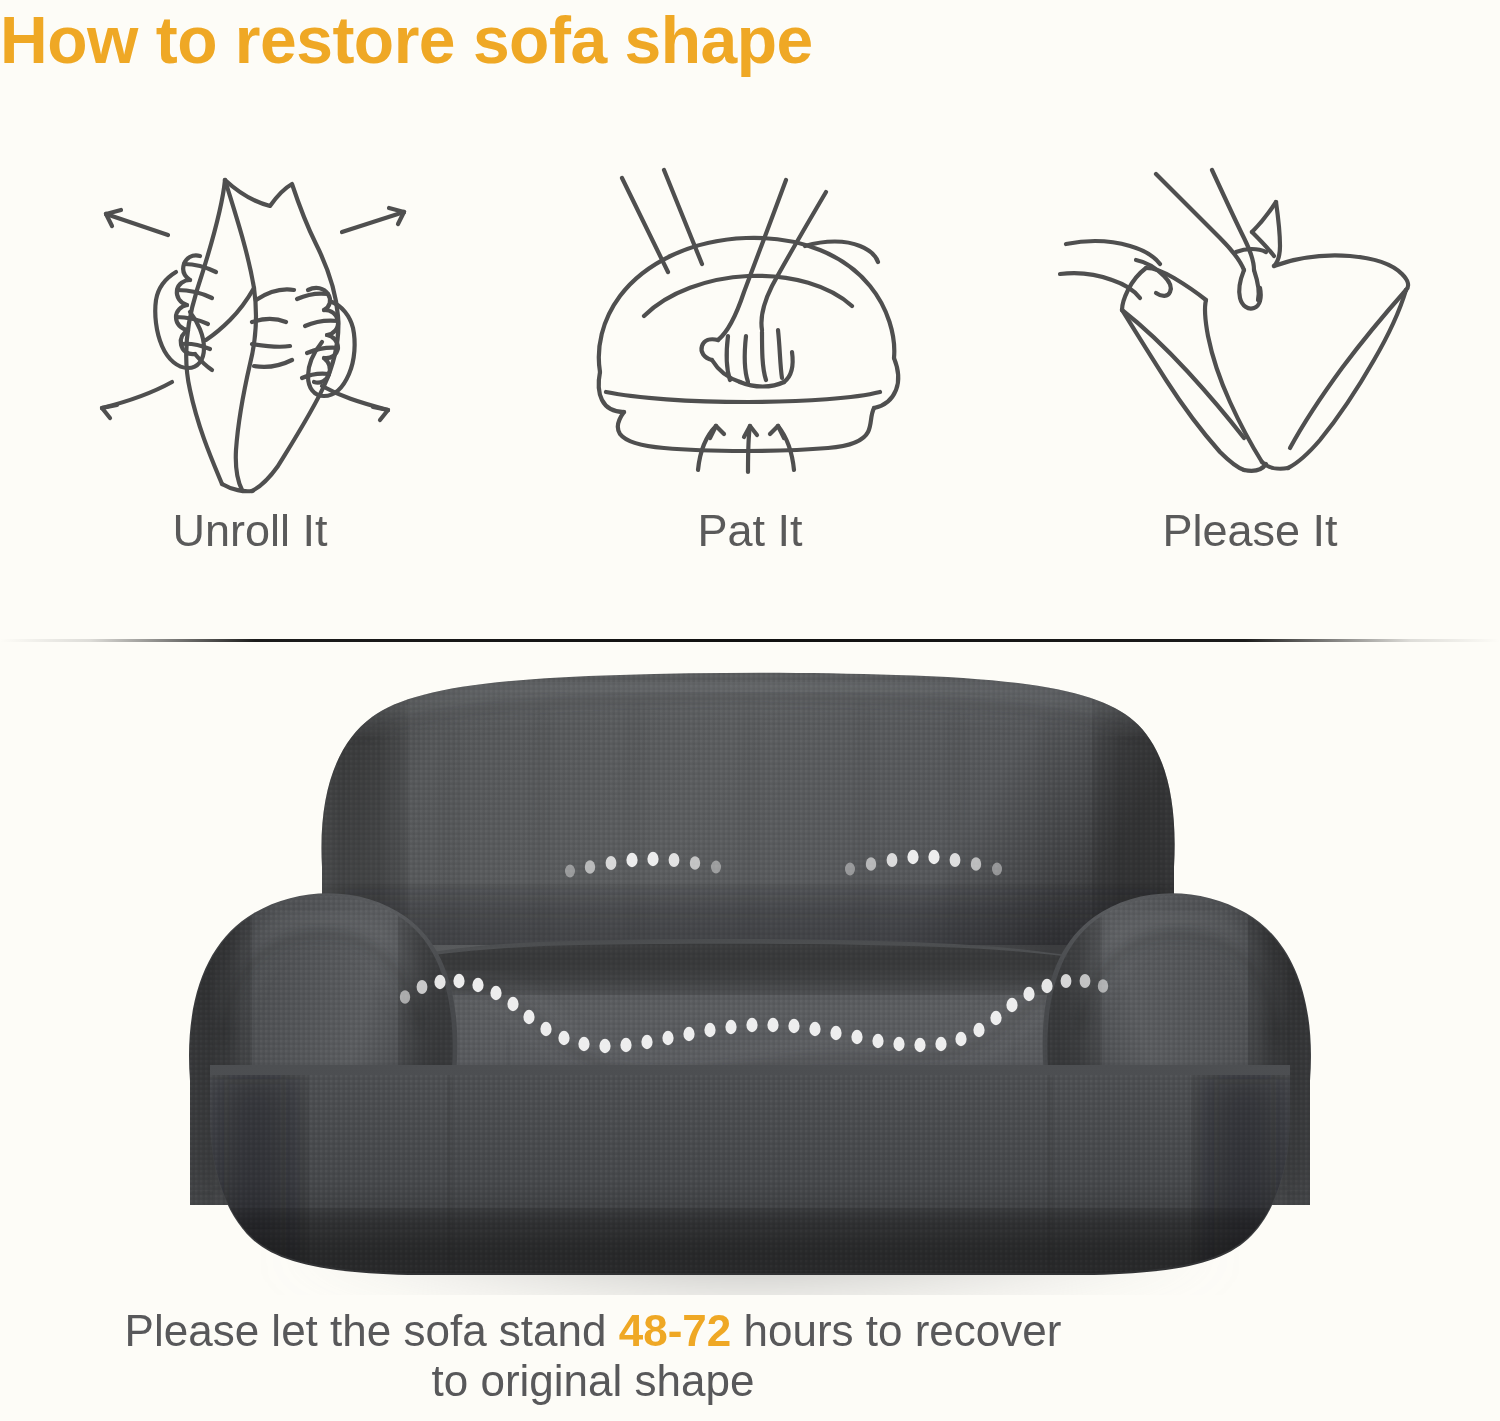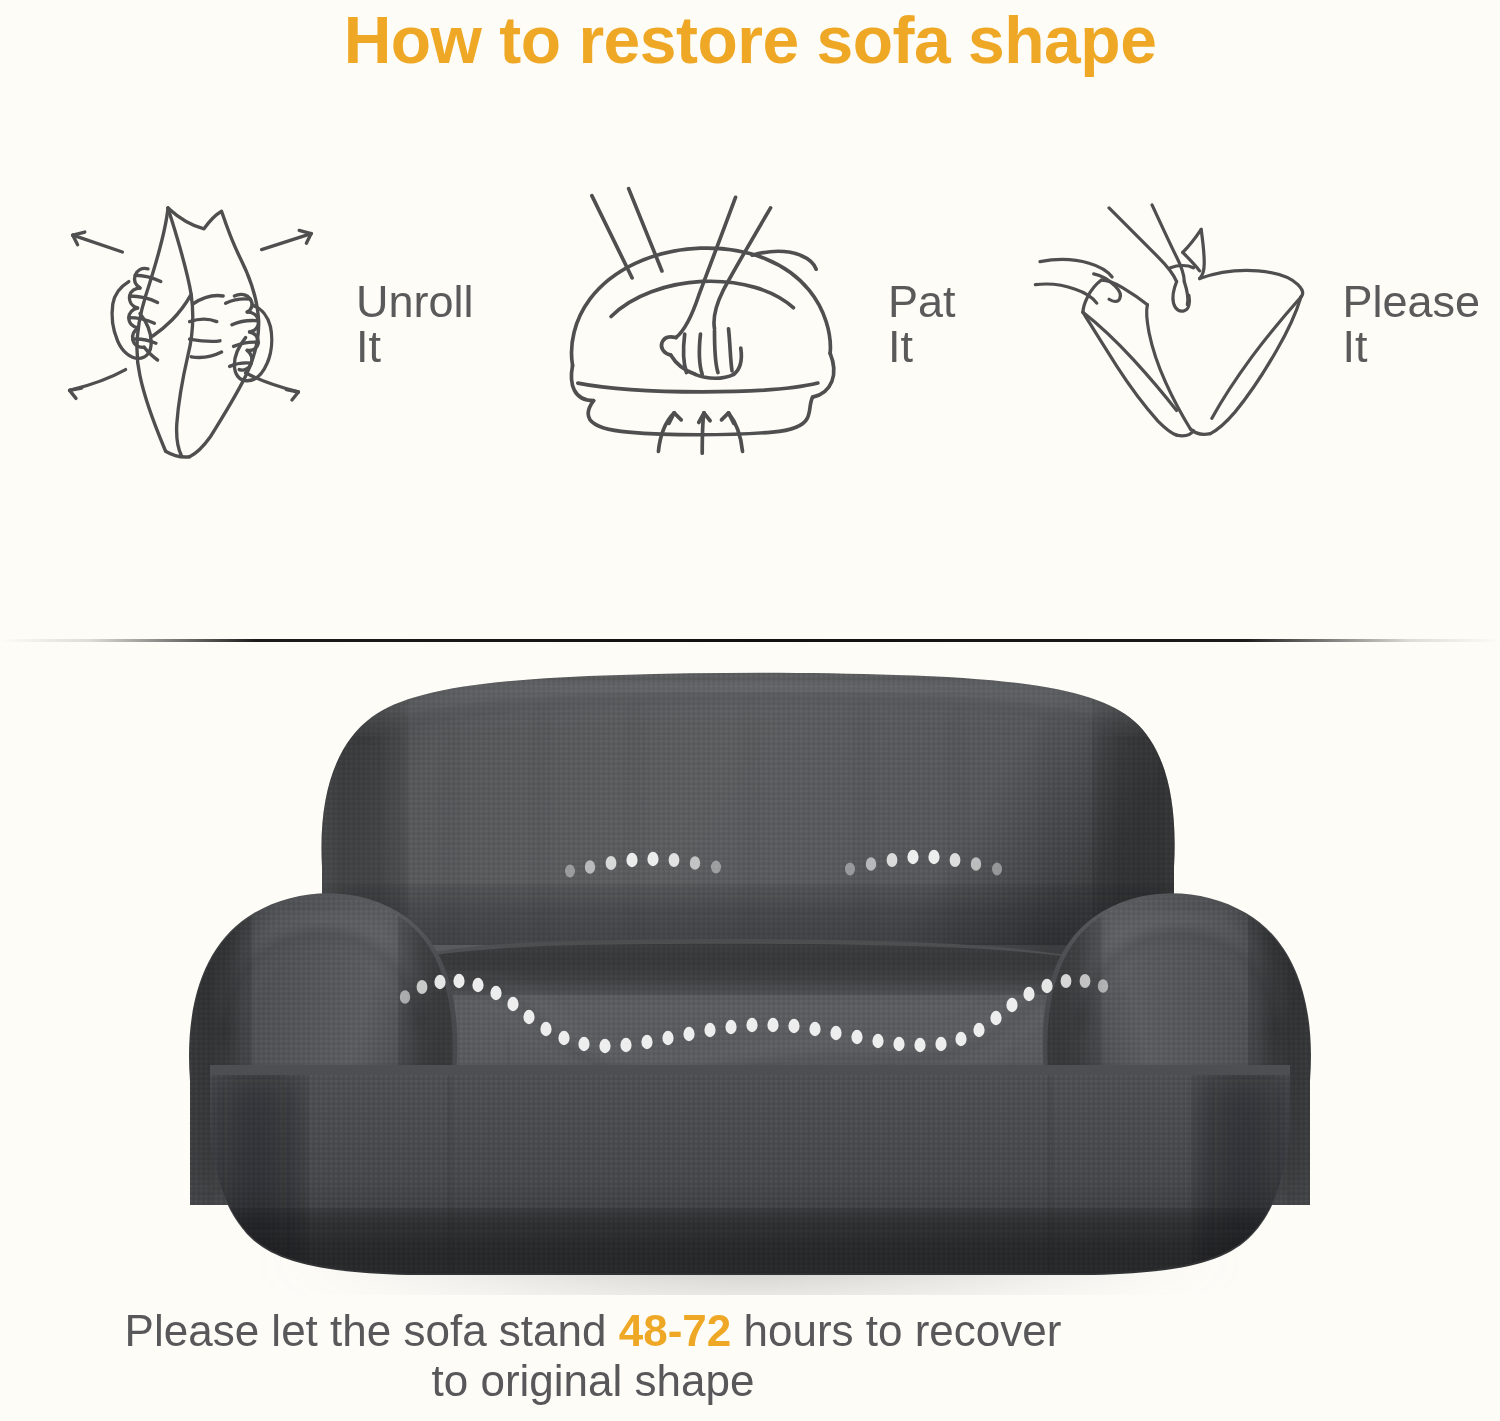--- a/index.html
+++ b/index.html
@@ -12,42 +12,42 @@
   }
   #infographic{
     position:absolute;inset:0;
     background:#fdfcf7;
   }
 
   
   .title{
     position:absolute;
     top:4px;left:0;width:1500px;
-    text-align:center;
+    text-align:left;
     font-size:66px;
     font-weight:bold;
     letter-spacing:-0.5px;
     color:#efa825;
     line-height:1.12;
     white-space:nowrap;
   }
 
   
   .steps{
     position:absolute;
     top:140px;left:0;width:1500px;height:470px;
     display:flex;
     flex-direction:row;
     justify-content:space-around;
     align-items:flex-start;
   }
   .step{
     width:460px;
     display:flex;
-    flex-direction:row;
+    flex-direction:column;
     align-items:center;
   }
   .step-art{
     width:420px;height:360px;
     display:block;
   }
   .step-label{
     margin-top:8px;
     font-size:45px;
     color:#5a5a5a;

